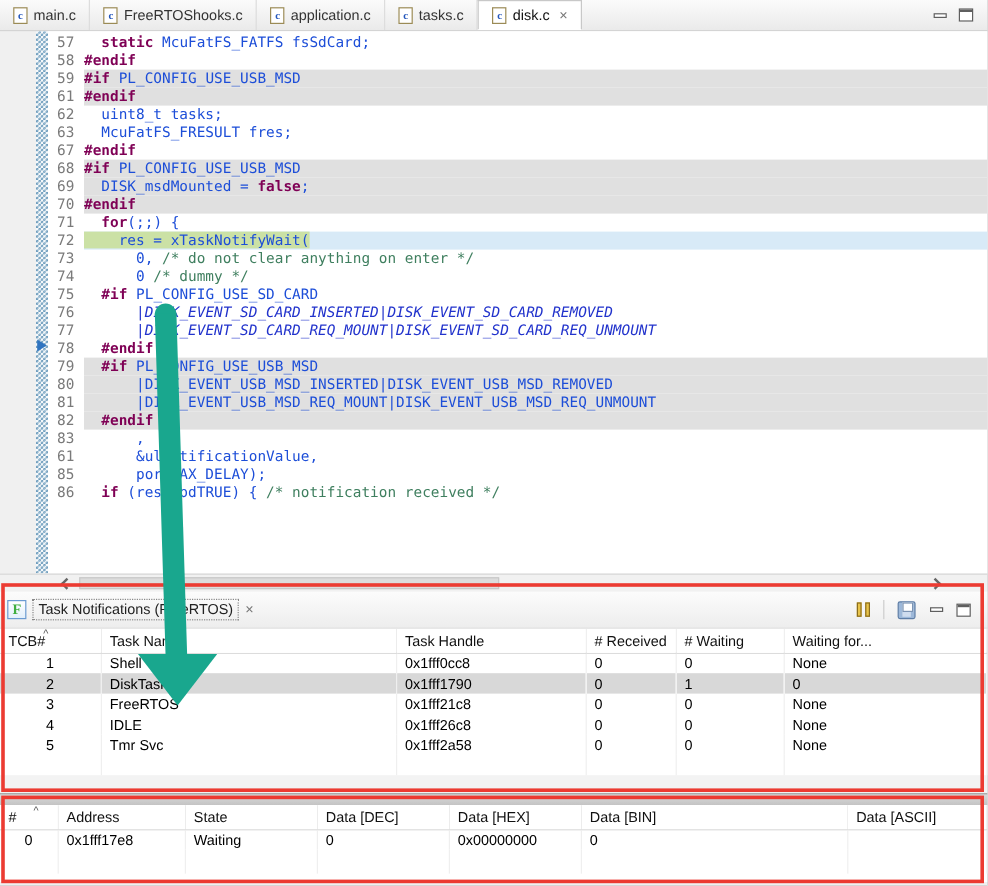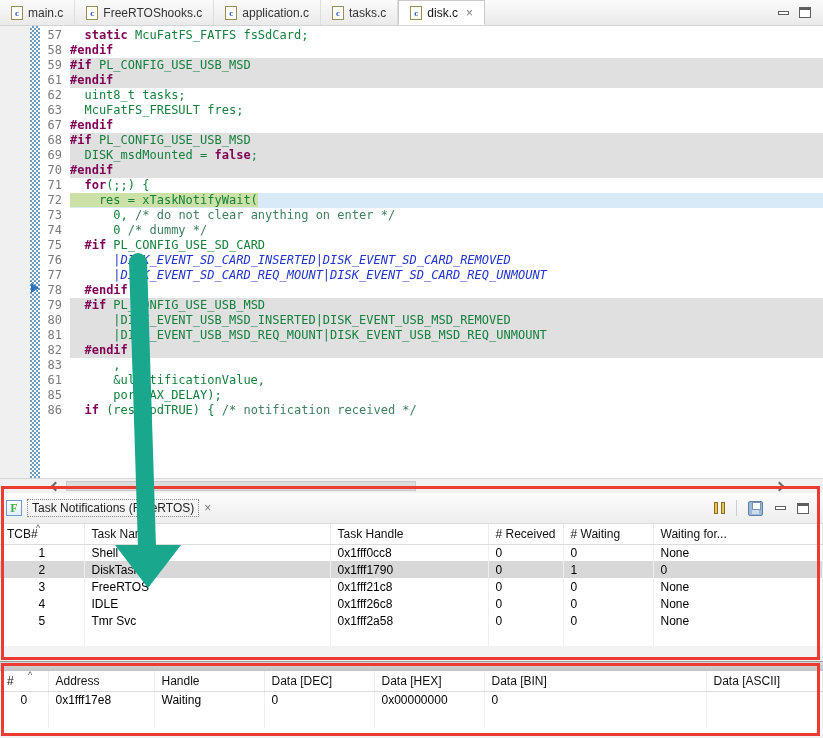--- a/index.html
+++ b/index.html
@@ -38,21 +38,21 @@
       font-family:"DejaVu Sans Mono",monospace;font-size:12px;line-height:15px;}
   .code-line{display:flex;height:15px;}
   .lnum{width:30px;text-align:right;padding-right:8px;color:#7a7a7a;flex:none;background:#fff;}
   .ltext{flex:1;white-space:pre;color:#000;}
   .hl-inactive .ltext{background:var(--inactive_code_bg);}
   .hl-debug .ltext{background:var(--debug_line_blue);}
   .hl-debug .dbg{background:var(--debug_line_green);}
   .seg-k{color:var(--keyword);font-weight:bold;}
   .seg-c{color:var(--comment);}
   .seg-m{color:var(--macro);font-style:italic;}
-  .seg-p{color:#15803d;}
+  .seg-p{color:#1d4ed8;}
 
   .vscroll{position:absolute;right:11px;top:0;width:17px;height:100%;background:#f1f1f1;
            border-left:1px solid #e0e0e0;}
   .vthumb{position:absolute;left:2px;top:20px;width:13px;height:230px;background:#dcdcdc;border:1px solid #c8c8c8;}
   .overview{position:absolute;right:0;top:0;width:11px;height:100%;background:#efefef;border-left:1px solid #ddd;}
   .ov-mark{position:absolute;left:1px;top:128px;width:8px;height:52px;background:#fdfdfd;border:1px solid #bbb;}
   .chev{display:inline-block;width:7px;height:7px;border-left:2px solid #666;border-top:2px solid #666;}
   .chev.up{transform:rotate(45deg);}
   .chev.down{transform:rotate(225deg);}
   .chev.left{transform:rotate(-45deg);}
@@ -364,21 +364,21 @@
           <col style="width: 110px;">
           <col style="width: 110px;">
           <col style="width: 110px;">
           <col style="width: 222px;">
           <col>
         </colgroup>
         <thead>
           <tr>
             <th><span>#</span><span class="sort">^</span></th>
             <th><span>Address</span></th>
-            <th><span>Handle</span></th>
+            <th><span>State</span></th>
             <th><span>Data [DEC]</span></th>
             <th><span>Data [HEX]</span></th>
             <th><span>Data [BIN]</span></th>
             <th><span>Data [ASCII]</span></th>
           </tr>
         </thead>
         <tbody>
           <tr>
             <td class="c0">0</td>
             <td>0x1fff17e8</td>

